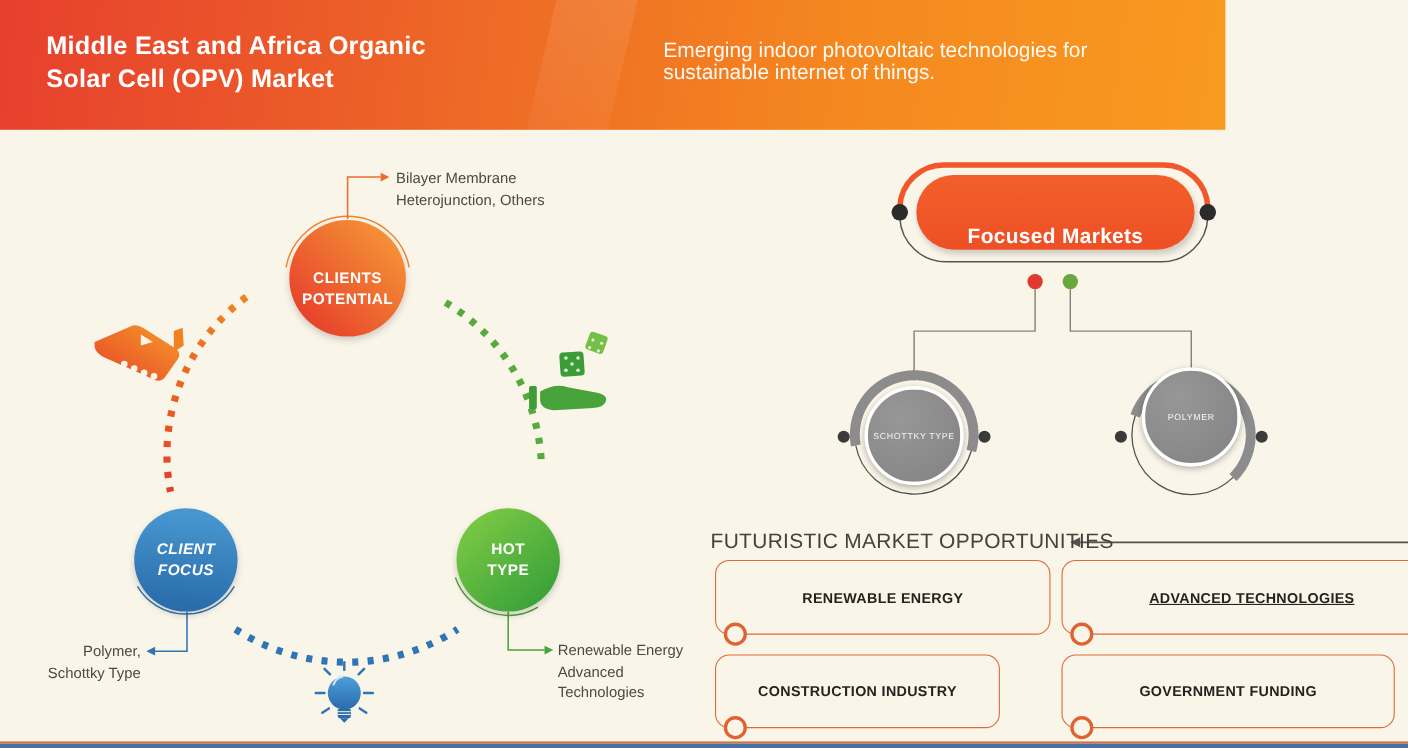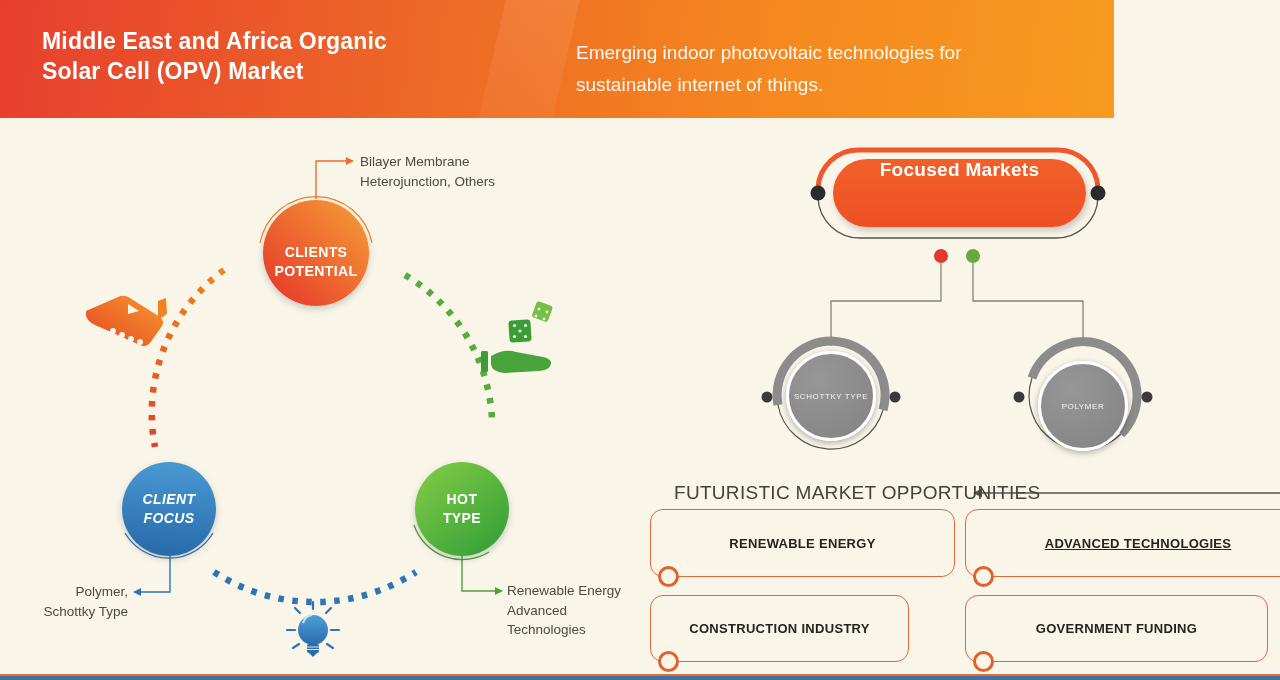--- a/index.html
+++ b/index.html
@@ -6,46 +6,46 @@
   .canvas{position:relative;width:1280px;height:680px;background:#faf5e9;overflow:hidden;
           font-family:"Liberation Sans",sans-serif;}
   
   .header{position:absolute;left:0;top:0;width:1114px;height:118px;
           background:linear-gradient(97deg,#e73f2e 0%,#ee6a26 40%,#f5891f 70%,#f89a20 100%);}
   .header-streak{position:absolute;left:492px;top:-20px;width:74px;height:160px;
           background:linear-gradient(rgba(255,255,255,.10),rgba(255,255,255,.03));
           transform:skewX(-13deg);}
   .header-title{position:absolute;left:42px;top:26px;font-size:23px;font-weight:bold;color:#ffffff;
           line-height:30px;white-space:pre-line;letter-spacing:.2px;}
-  .header-subtitle{position:absolute;left:576px;top:37px;font-size:19px;color:rgba(255,255,255,.95);
-          line-height:32px;white-space:pre-line;font-weight:normal;}
+  .header-subtitle{position:absolute;left:603px;top:37px;font-size:19px;color:rgba(255,255,255,.95);
+          line-height:20px;white-space:pre-line;font-weight:normal;}
   svg.overlay{position:absolute;left:0;top:0;pointer-events:none;}
   
   .node-circle{position:absolute;border-radius:50%;display:flex;align-items:center;justify-content:center;
           text-align:center;color:#fff;font-weight:600;font-size:14px;line-height:19px;
           letter-spacing:.4px;white-space:pre-line;box-shadow:0 3px 7px rgba(0,0,0,.18);}
   .cp{left:263px;top:200px;width:106px;height:106px;background:linear-gradient(45deg,#e8432c 15%,#f59b36 95%);}
   .cf{left:122px;top:462px;width:94px;height:94px;background:linear-gradient(185deg,#4796cf 10%,#2a6dad 90%);font-style:italic;}
   .hb{left:415px;top:462px;width:94px;height:94px;background:linear-gradient(140deg,#7cc944 10%,#339e38 95%);}
   
   .note{position:absolute;font-size:13.5px;line-height:19.5px;color:#4c4a41;white-space:pre-line;}
   .note-right{text-align:right;}
   
   .focused-pill{position:absolute;left:833px;top:159px;width:253px;height:68px;border-radius:34px;
-          background:linear-gradient(180deg,#f2602a,#ee4f25);display:flex;align-items:flex-start;justify-content:center;
+          background:linear-gradient(180deg,#f2602a,#ee4f25);display:flex;align-items:flex-end;justify-content:center;
           color:#fff;font-size:19px;font-weight:bold;letter-spacing:.3px;box-shadow:2px 4px 6px rgba(0,0,0,.18);}
   .market-circle{position:absolute;width:90px;height:90px;border-radius:50%;
           background:radial-gradient(circle at 35% 30%,#979797,#828282);
           border:3px solid #ffffff;box-sizing:border-box;box-shadow:0 2px 6px rgba(0,0,0,.3);
           display:flex;align-items:center;justify-content:center;color:#f4f4f4;
           font-size:8px;letter-spacing:.6px;text-align:center;}
   .mc1{left:786px;top:351px;}
-  .mc2{left:1038px;top:361px;}
-  
-  .opp-heading{position:absolute;left:674px;top:482px;font-size:19px;color:#44423a;letter-spacing:.3px;}
+  .mc2{left:1038px;top:334px;}
+  
+  .opp-heading{position:absolute;left:646px;top:482px;font-size:19px;color:#44423a;letter-spacing:.3px;}
   .opp-box{position:absolute;border:1.5px solid #dd6a3a;border-radius:13px;box-sizing:border-box;
           display:flex;align-items:center;justify-content:center;
           font-size:13px;font-weight:bold;color:#25231e;letter-spacing:.3px;}
   .ob1{left:650px;top:509px;width:305px;height:68px;}
   .ob2{left:965px;top:509px;width:346px;height:68px;text-decoration:underline;}
   .ob3{left:650px;top:595px;width:259px;height:67px;}
   .ob4{left:965px;top:595px;width:303px;height:67px;}
   .opp-ring{position:absolute;left:7px;bottom:-11px;width:21px;height:21px;border-radius:50%;
           border:3px solid #e0622f;background:#faf5e9;box-sizing:border-box;}
   

